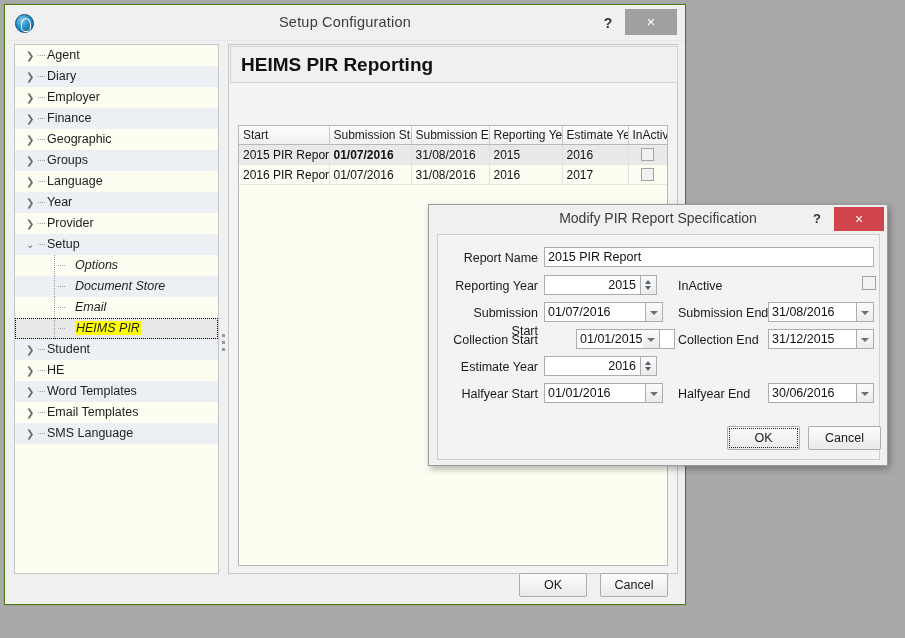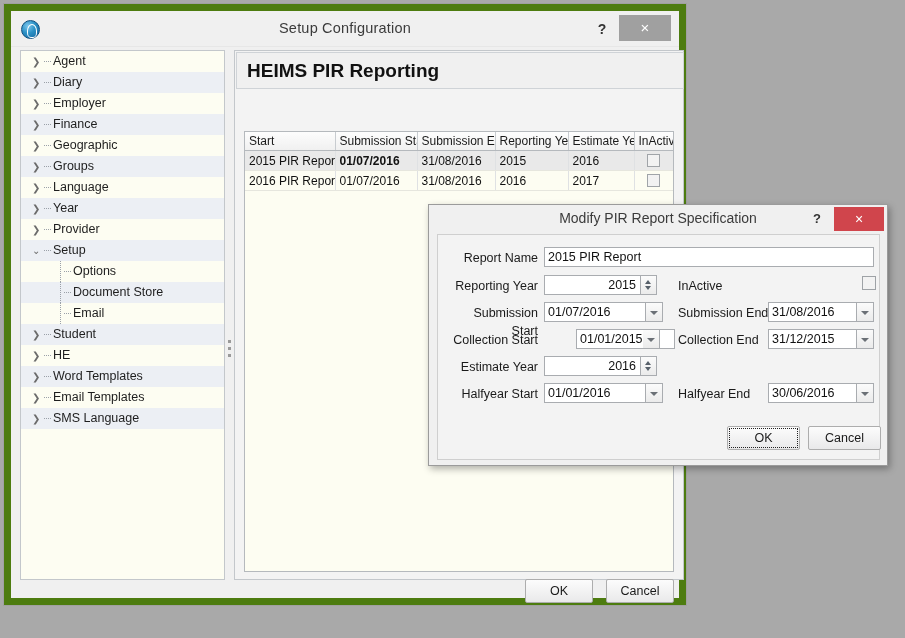--- a/index.html
+++ b/index.html
@@ -10,21 +10,21 @@
     font-family: "Liberation Sans", sans-serif;
     overflow: hidden;
   }
 
   
   #main-window {
     position: absolute;
     left: 4px; top: 4px;
     width: 682px; height: 601px;
     background: #f0f0f0;
-    border: 7px solid #4d7c0f;
+    border: 1px solid #4d7c0f;
     box-shadow: 0 0 0 1px rgba(0,0,0,0.05);
   }
   #main-titlebar {
     position: relative;
     height: 36px;
     background: #f0f0f0;
     border-bottom: 1px solid #e7e7e7;
   }
   #main-app-icon {
     position: absolute; left: 10px; top: 9px;
@@ -97,21 +97,21 @@
   }
   .tw-label-l1 { position: absolute; left: 32px; }
   .tw-dash2 {
     position: absolute; left: 43px; top: 10px;
     width: 7px; border-top: 1px dotted #9aa0a8;
   }
   .tw-vline2 {
     position: absolute; left: 39px; top: 0; bottom: 0;
     border-left: 1px dotted #9aa0a8;
   }
-  .tw-label-l2 { position: absolute; left: 52px; }
+  .tw-label-l2 { position: absolute; left: 60px; font-style: italic; }
   .tw-hl {
     background: #ffff00;
     padding: 0 1px;
   }
   .tree-row.focused { outline: 1px dotted #000; outline-offset: -1px; }
 
   #sidebar-splitter {
     position: absolute;
     left: 214px; top: 39px;
     width: 8px; height: 530px;
@@ -442,20 +442,25 @@
       </div>
       <div class="tree-row alt">
         <span class="tw-vline2"></span>
         <span class="tw-dash2"></span>
         <span class="tw-label-l2">Document Store</span>
       </div>
       <div class="tree-row plain">
         <span class="tw-vline2"></span>
         <span class="tw-dash2"></span>
         <span class="tw-label-l2">Email</span>
+      </div>
+      <div class="tree-row sel focused">
+        <span class="tw-vline2"></span>
+        <span class="tw-dash2"></span>
+        <span class="tw-label-l2"><span class="tw-hl">HEIMS PIR</span></span>
       </div>
       <div class="tree-row alt">
         <span class="tw-arrow">❯</span>
         <span class="tw-dash"></span>
         <span class="tw-label-l1">Student</span>
       </div>
       <div class="tree-row plain">
         <span class="tw-arrow">❯</span>
         <span class="tw-dash"></span>
         <span class="tw-label-l1">HE</span>

